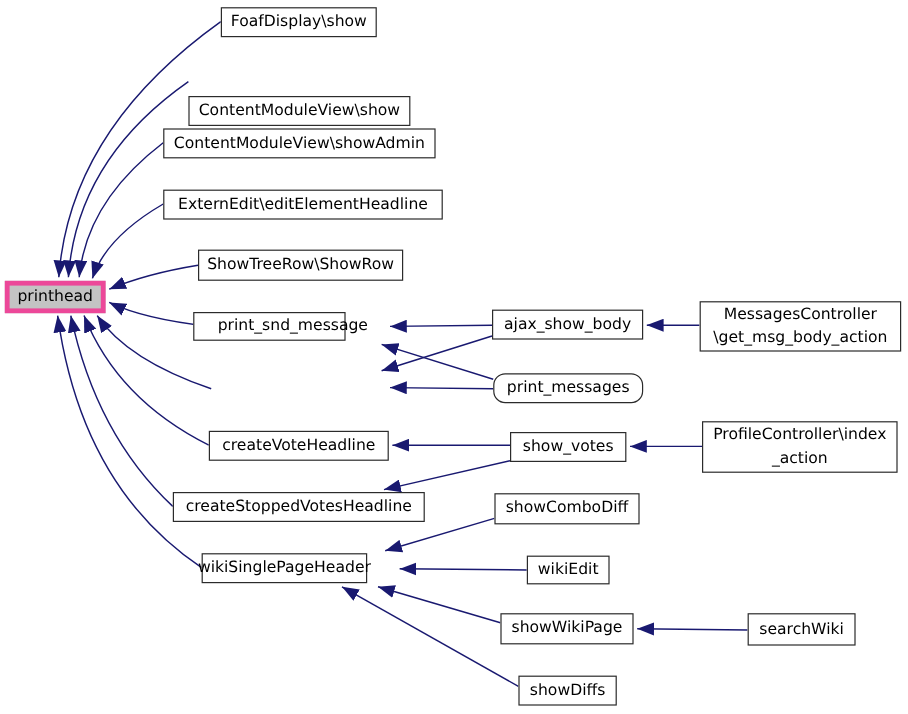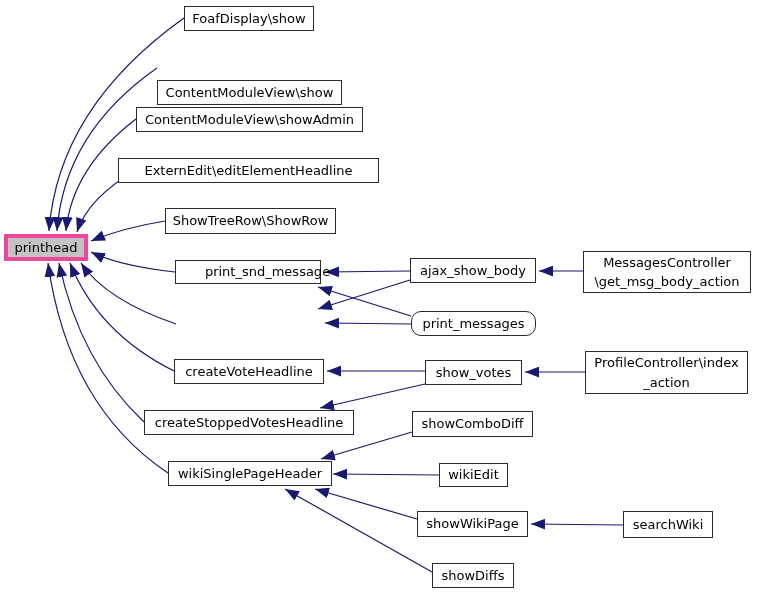--- a/index.html
+++ b/index.html
@@ -63,32 +63,32 @@
   </svg>
 
   <div class="node focus" style="left:4px;top:234px;width:84px;height:27px;">printhead</div>
 
   <div class="node" style="left:184px;top:6px;width:130px;height:25px;">FoafDisplay\show</div>
 
   <div class="node" style="left:157px;top:56px;width:185px;height:25px;margin-top:24px;">ContentModuleView\show</div>
 
   <div class="node" style="left:136px;top:107px;width:227px;height:25px;">ContentModuleView\showAdmin</div>
 
-  <div class="node" style="left:118px;top:158px;width:261px;height:25px;text-align:center;">ExternEdit\editElementHeadline</div>
+  <div class="node" style="left:136px;top:158px;width:233px;height:25px;text-align:center;">ExternEdit\editElementHeadline</div>
 
   <div class="node" style="left:165px;top:208px;width:171px;height:26px;">ShowTreeRow\ShowRow</div>
 
-  <div class="node" style="left:175px;top:260px;width:146px;height:24px;padding-left:39px;">print_snd_message</div>
+  <div class="node" style="left:161px;top:260px;width:127px;height:24px;padding-left:39px;">print_snd_message</div>
 
 
   <div class="node" style="left:174px;top:359px;width:150px;height:25px;">createVoteHeadline</div>
 
   <div class="node" style="left:144px;top:410px;width:210px;height:25px;">createStoppedVotesHeadline</div>
 
-  <div class="node" style="left:168px;top:461px;width:164px;height:25px;">wikiSinglePageHeader</div>
+  <div class="node" style="left:168px;top:461px;width:138px;height:25px;">wikiSinglePageHeader</div>
 
   <div class="node" style="left:410px;top:258px;width:126px;height:25px;">ajax_show_body</div>
 
   <div class="node" style="left:411px;top:311px;width:125px;height:25px;border-radius:10px;">print_messages</div>
 
   <div class="node" style="left:425px;top:360px;width:97px;height:25px;">show_votes</div>
 
   <div class="node" style="left:412px;top:411px;width:121px;height:26px;">showComboDiff</div>
 
   <div class="node" style="left:439px;top:463px;width:69px;height:24px;">wikiEdit</div>

